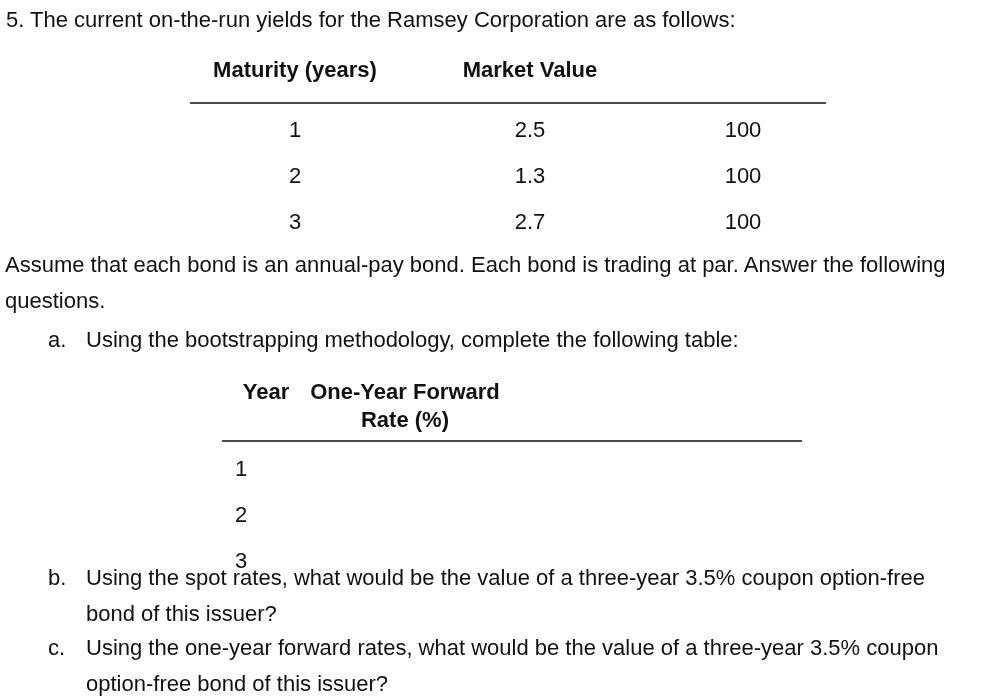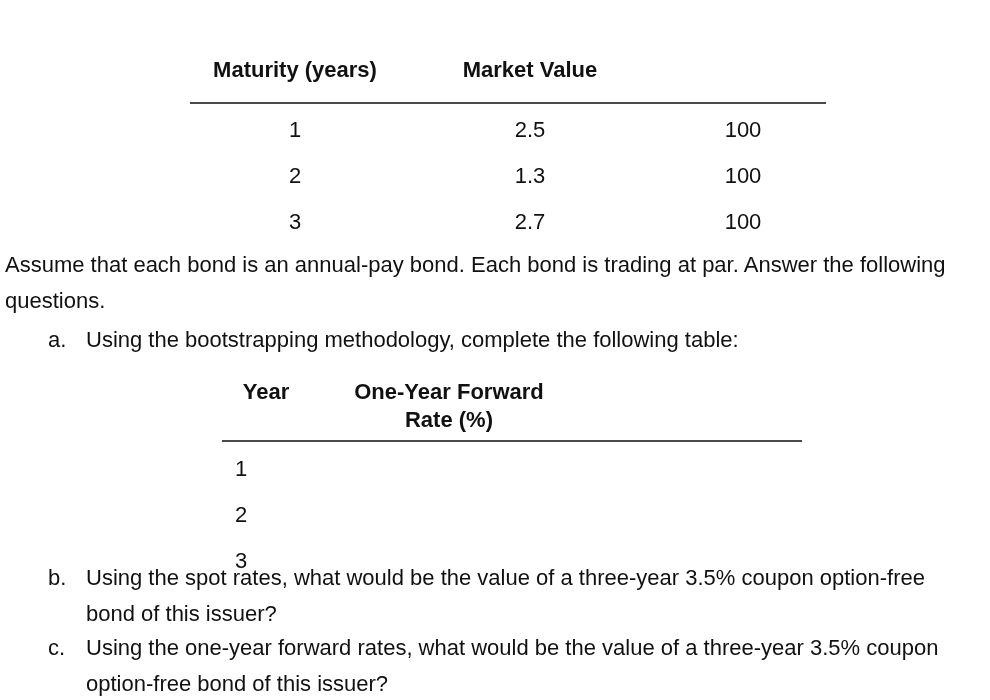--- a/index.html
+++ b/index.html
@@ -83,41 +83,41 @@
     width: 580px;
   }
   .bootstrap-table .thead {
     display: grid;
     grid-template-columns: 88px 190px 302px;
     font-weight: 700;
     text-align: center;
     padding-bottom: 6px;
     border-bottom: 2px solid #4a4a4a;
     line-height: 28px;
-    gap: 44px;
   }
   .bootstrap-table .tbody {
     padding-top: 4px;
   }
   .bootstrap-table .trow {
     display: grid;
     grid-template-columns: 88px 190px 302px;
     height: 46px;
     align-items: center;
   }
   .bootstrap-table .trow .cell-year {
     text-align: left;
     padding-left: 13px;
   }
 </style>
 </head>
 <body>
 
 <div class="page">
 
+  <div class="title">5. The current on-the-run yields for the Ramsey Corporation are as follows:</div>
 
   <div class="yields-table">
     <div class="thead">
       <div>Maturity (years)</div>
       <div>Market Value</div>
     </div>
     <div class="tbody">
       <div class="trow">
         <div>1</div>
         <div>2.5</div>

